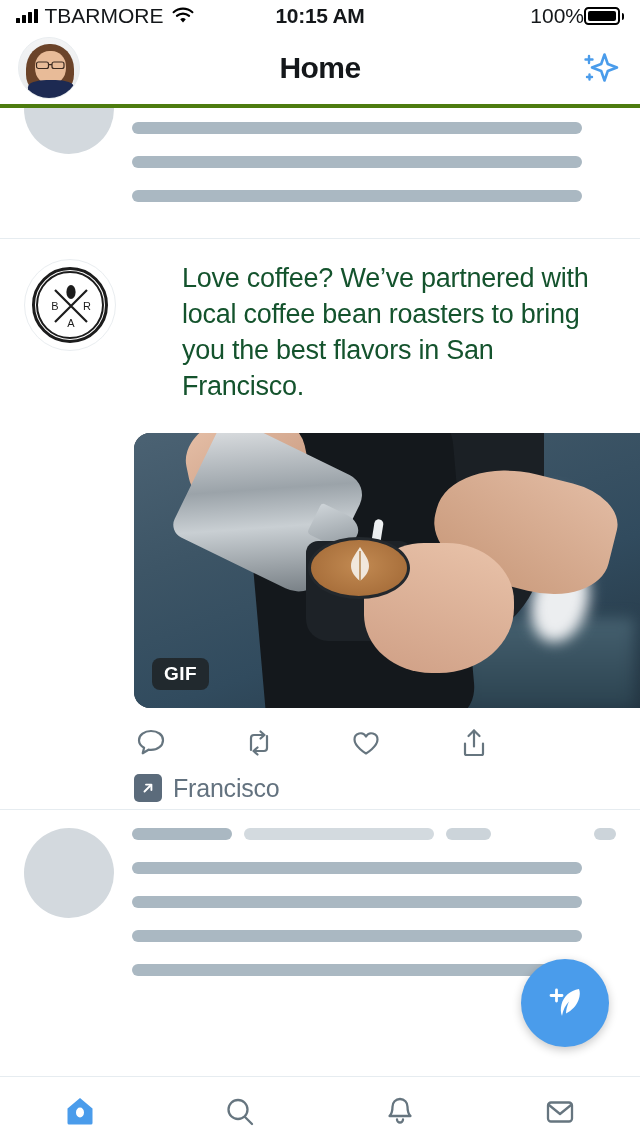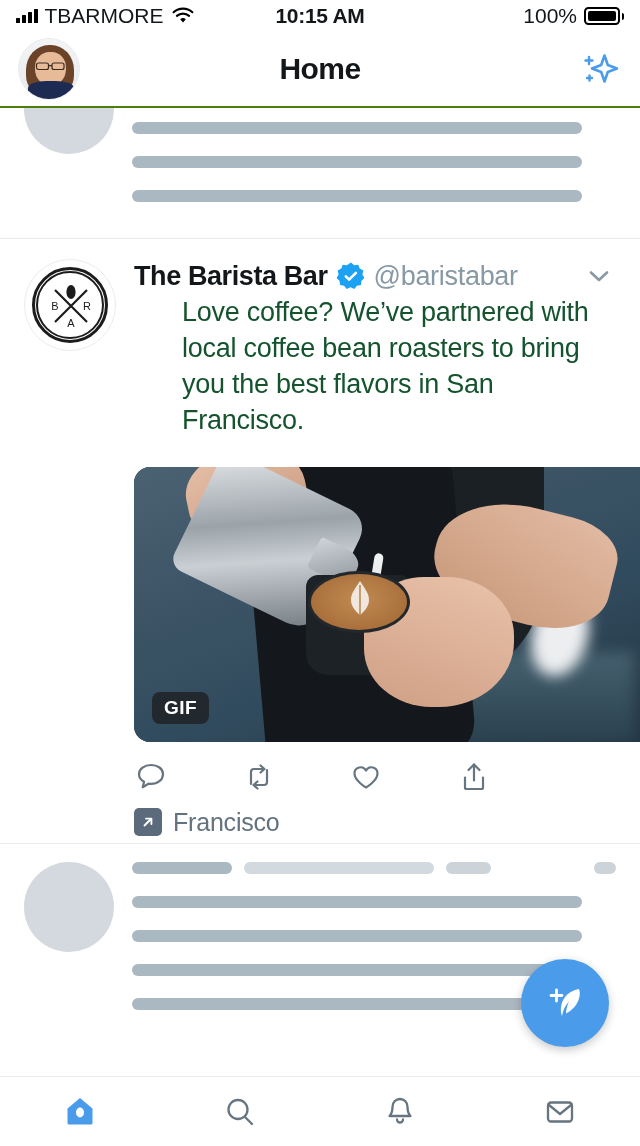--- a/index.html
+++ b/index.html
@@ -13,40 +13,40 @@
   
   .statusbar{
     height:32px; display:flex; align-items:center; position:relative;
     padding:6px 16px; font-size:21px; font-weight:500; letter-spacing:-.2px;
   }
   .sb-left{ display:flex; align-items:center; gap:7px; }
   .sb-center{
     position:absolute; left:0; right:0; text-align:center;
     font-size:21px; font-weight:700; letter-spacing:-.3px; pointer-events:none;
   }
-  .sb-right{ margin-left:auto; display:flex; align-items:center; gap:7px; z-index:2;justify-content:space-between; }
+  .sb-right{ margin-left:auto; display:flex; align-items:center; z-index:2;justify-content:space-between; }
   .bars{ display:flex; align-items:flex-end; gap:2.5px; height:14px; }
   .bars i{ display:block; width:3.5px; background:#000; border-radius:.5px; }
   .bars i:nth-child(1){ height:5px; }
   .bars i:nth-child(2){ height:8px; }
   .bars i:nth-child(3){ height:11px; }
   .bars i:nth-child(4){ height:14px; }
   .carrier{ font-size:21px; font-weight:400; letter-spacing:0px; }
   .battery{ display:flex; align-items:center; }
   .batt-body{
     width:36px; height:18px; border:2px solid #000; border-radius:4.5px;
     padding:2px; display:flex;
   }
   .batt-fill{ flex:1; background:#000; border-radius:2px; }
   .batt-cap{ width:2.5px; height:7px; background:#000; border-radius:0 2px 2px 0; margin-left:1.5px; }
 
   
   .navbar{
     height:76px; position:relative; display:flex; align-items:center;
-    padding:0 18px; background:#fff; border-bottom:2px solid #4d7c0f; z-index:30;
+    padding:0 18px; background:#fff; border-bottom:4px solid #4d7c0f; z-index:30;
   }
   .avatar-btn{ width:62px; height:62px; border-radius:50%; overflow:hidden;
     border:1px solid #e9edf0; flex:0 0 auto; position:relative; background:#eceff1; }
   .nav-title{
     position:absolute; left:0; right:0; text-align:center;
     font-size:30px; font-weight:700; letter-spacing:-.6px; pointer-events:none;
   }
   .sparkle-btn{ margin-left:auto; width:46px; height:46px; position:relative; z-index:2; }
 
   
@@ -241,33 +241,20 @@
       <svg width="92" height="92" viewBox="0 0 92 92">
         <path d="M30 30 62 62M62 30 30 62" stroke="#1c1c1c" stroke-width="2.2"></path>
         <ellipse cx="46" cy="32" rx="4.6" ry="7" fill="#1c1c1c"></ellipse>
         <text x="30" y="50" font-size="11" font-family="Liberation Sans, sans-serif" fill="#1c1c1c" text-anchor="middle">B</text>
         <text x="62" y="50" font-size="11" font-family="Liberation Sans, sans-serif" fill="#1c1c1c" text-anchor="middle">R</text>
         <text x="46" y="67" font-size="11" font-family="Liberation Sans, sans-serif" fill="#1c1c1c" text-anchor="middle">A</text>
       </svg>
     </div>
 
     <div class="tw-body">
-      <div class="tw-head">
-        <span class="tw-name">The Barista Bar</span>
-        <svg width="30" height="30" viewBox="0 0 30 30">
-          <path d="M15 1.6l3.2 2.6 4.1-.5 1.4 3.9 3.7 1.9-1 4 2 3.6-3 2.8-.4 4.1-4.1.7-2.6 3.2-3.8-1.7-3.8 1.7-2.6-3.2-4.1-.7-.4-4.1-3-2.8 2-3.6-1-4 3.7-1.9L6.7 3.7l4.1.5z" fill="#1da1f2"></path>
-          <path d="M9.8 15.3l3.3 3.3 6.8-6.8" fill="none" stroke="#fff" stroke-width="2.6" stroke-linecap="round" stroke-linejoin="round"></path>
-        </svg>
-        <span class="tw-handle">@baristabar</span>
-        <span class="tw-caret">
-          <svg width="34" height="34" viewBox="0 0 34 34">
-            <path d="M9 13.5 17 21l8-7.5" fill="none" stroke="#8899a6" stroke-width="2.6" stroke-linecap="round" stroke-linejoin="round"></path>
-          </svg>
-        </span>
-      </div>
 
       <div class="tw-text">Love coffee? We’ve partnered with local coffee bean roasters to bring you the best flavors in San Francisco.</div>
 
       <div class="media">
         <span class="m-bg"></span>
         <span class="m-blur m-floor"></span>
         <span class="m-blur m-shoe1"></span>
         <span class="m-blur m-shoe2"></span>
         <span class="m-torso"></span>
         <span class="m-apron"></span>

